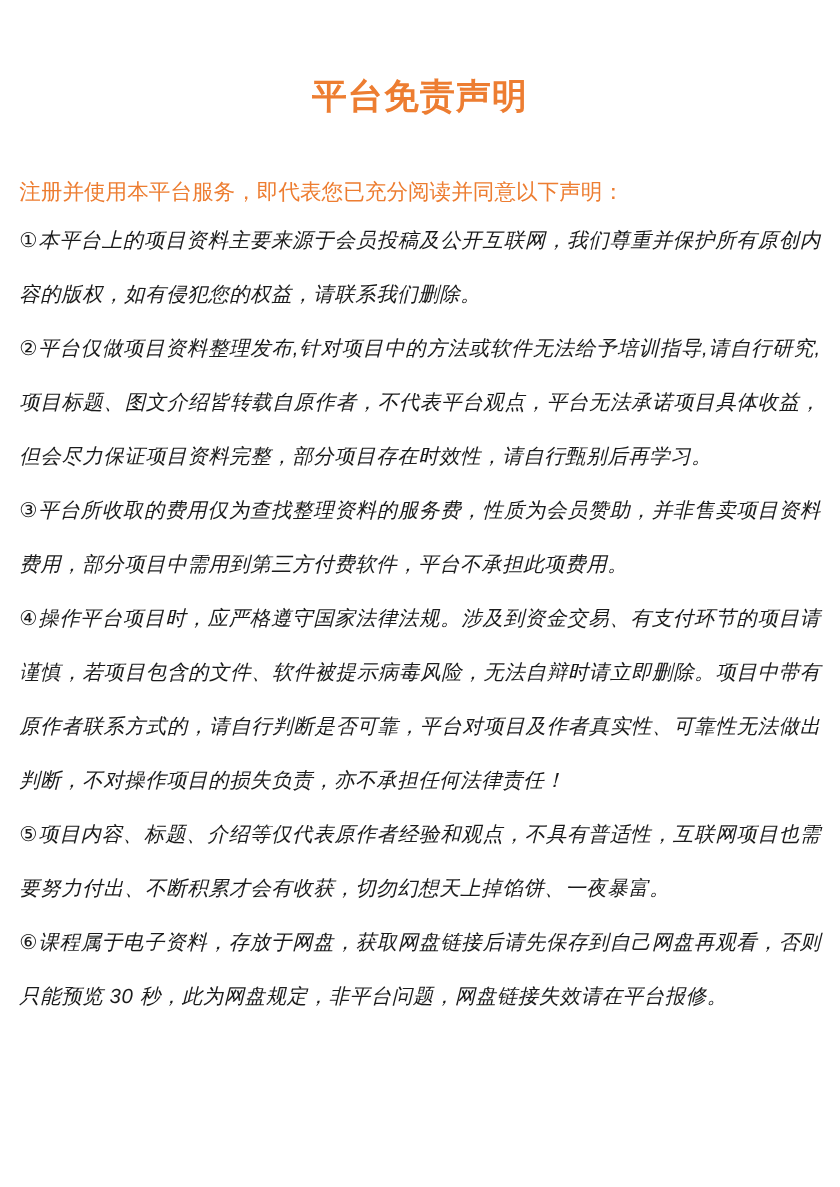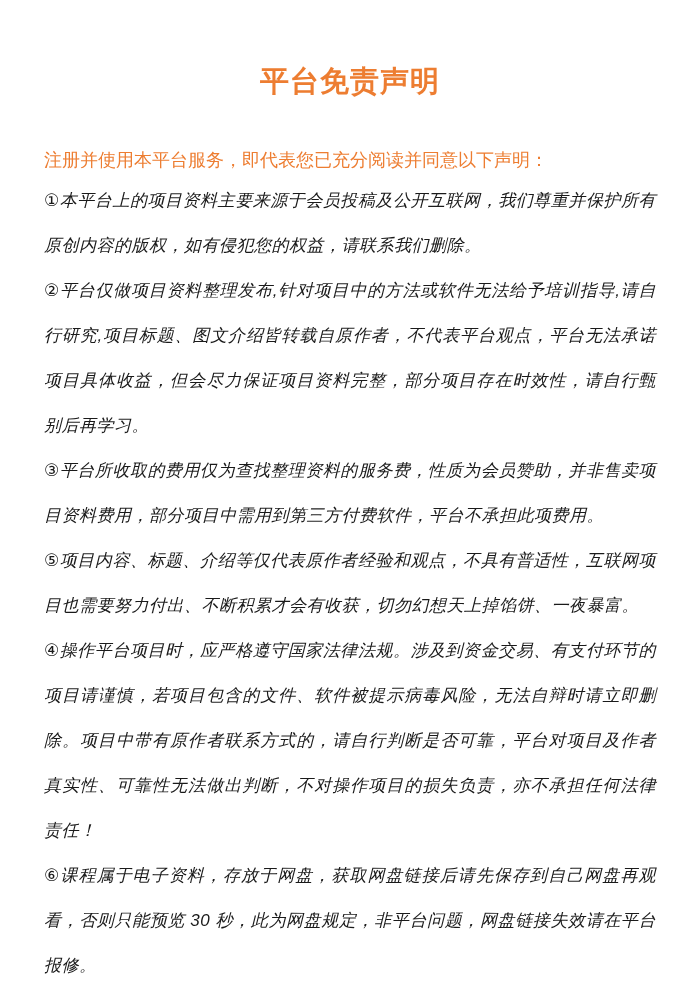--- a/index.html
+++ b/index.html
@@ -9,21 +9,21 @@
   }
   .page {
     position: relative;
     width: 700px;
     height: 989px;
     margin: 0 auto;
     background: var(--page-bg, #ffffff);
     font-family: "Liberation Sans", "DejaVu Sans", sans-serif;
     overflow: hidden;
     box-sizing: border-box;
-    padding: 0 44px;
+    padding: 0 16px;
   }
   .title {
     margin: 0;
     padding-top: 64px;
     text-align: center;
     font-size: 29px;
     line-height: 34px;
     font-weight: 700;
     letter-spacing: 1px;
     color: var(--accent, #ED7D31);
@@ -56,18 +56,18 @@
 
 <div class="page">
   <h1 class="title">平台免责声明</h1>
 
   <p class="intro">注册并使用本平台服务，即代表您已充分阅读并同意以下声明：</p>
 
   <div class="content">
     <p>①本平台上的项目资料主要来源于会员投稿及公开互联网，我们尊重并保护所有原创内容的版权，如有侵犯您的权益，请联系我们删除。</p>
     <p>②平台仅做项目资料整理发布,针对项目中的方法或软件无法给予培训指导,请自行研究,项目标题、图文介绍皆转载自原作者，不代表平台观点，平台无法承诺项目具体收益，但会尽力保证项目资料完整，部分项目存在时效性，请自行甄别后再学习。</p>
     <p>③平台所收取的费用仅为查找整理资料的服务费，性质为会员赞助，并非售卖项目资料费用，部分项目中需用到第三方付费软件，平台不承担此项费用。</p>
+    <p>④操作平台项目时，应严格遵守国家法律法规。涉及到资金交易、有支付环节的项目请谨慎，若项目包含的文件、软件被提示病毒风险，无法自辩时请立即删除。项目中带有原作者联系方式的，请自行判断是否可靠，平台对项目及作者真实性、可靠性无法做出判断，不对操作项目的损失负责，亦不承担任何法律责任！</p>
     <p>⑤项目内容、标题、介绍等仅代表原作者经验和观点，不具有普适性，互联网项目也需要努力付出、不断积累才会有收获，切勿幻想天上掉馅饼、一夜暴富。</p>
-    <p>④操作平台项目时，应严格遵守国家法律法规。涉及到资金交易、有支付环节的项目请谨慎，若项目包含的文件、软件被提示病毒风险，无法自辩时请立即删除。项目中带有原作者联系方式的，请自行判断是否可靠，平台对项目及作者真实性、可靠性无法做出判断，不对操作项目的损失负责，亦不承担任何法律责任！</p>
     <p>⑥课程属于电子资料，存放于网盘，获取网盘链接后请先保存到自己网盘再观看，否则只能预览 30 秒，此为网盘规定，非平台问题，网盘链接失效请在平台报修。</p>
   </div>
 
 </div>
 
 </body></html>

